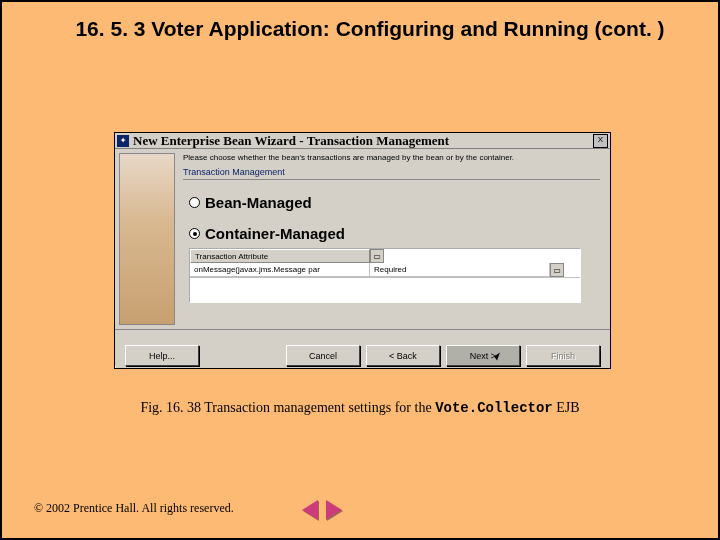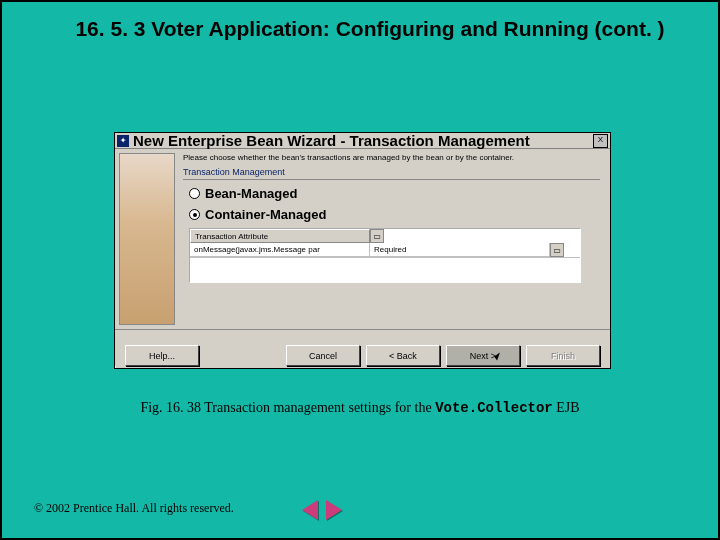--- a/index.html
+++ b/index.html
@@ -11,21 +11,21 @@
     height: 540px;
     overflow: hidden;
     position: relative;
   }
   .slide {
     width: 720px;
     height: 540px;
     border: 2px solid #000;
     box-sizing: border-box;
     position: relative;
-    background: #14b8a6;
+    background: #fdba74;
   }
   .heading {
     text-align: center;
     font-weight: bold;
     font-size: 21px;
     margin: 14px 40px 0 60px;
     font-family: Arial, sans-serif;
     line-height: 1.25;
   }
   .wizard {
@@ -54,22 +54,23 @@
     color: #fff;
     font-size: 8px;
     margin-right: 4px;
     display: inline-flex;
     align-items: center;
     justify-content: center;
   }
   .titlebar-text {
     flex: 1;
     font-weight: bold;
-    font-size: 15px;
+    font-size: 13px;
     color: #000;
+    font-family: Liberation Serif, serif;
   }
   .close-btn {
     width: 13px; height: 12px;
     background: #c0c0c0;
     border: 1px solid #000;
     font-size: 8px;
     line-height: 10px;
     text-align: center;
     font-family: Arial;
   }
@@ -106,23 +107,23 @@
     margin: 4px 0 2px 0;
   }
   .hr-line {
     border-top: 1px solid #888;
     height: 0;
     margin: 0 0 4px 0;
   }
   .radio-row {
     display: flex;
     align-items: center;
-    font-size: 13px;
+    font-size: 15px;
     font-weight: bold;
-    margin: 6px 0 2px 6px;
+    margin: 14px 0 2px 6px;
     color: #000;
   }
   .radio {
     width: 9px; height: 9px;
     border: 1px solid #000;
     border-radius: 50%;
     margin-right: 5px;
     display: inline-flex;
     align-items: center;
     justify-content: center;

